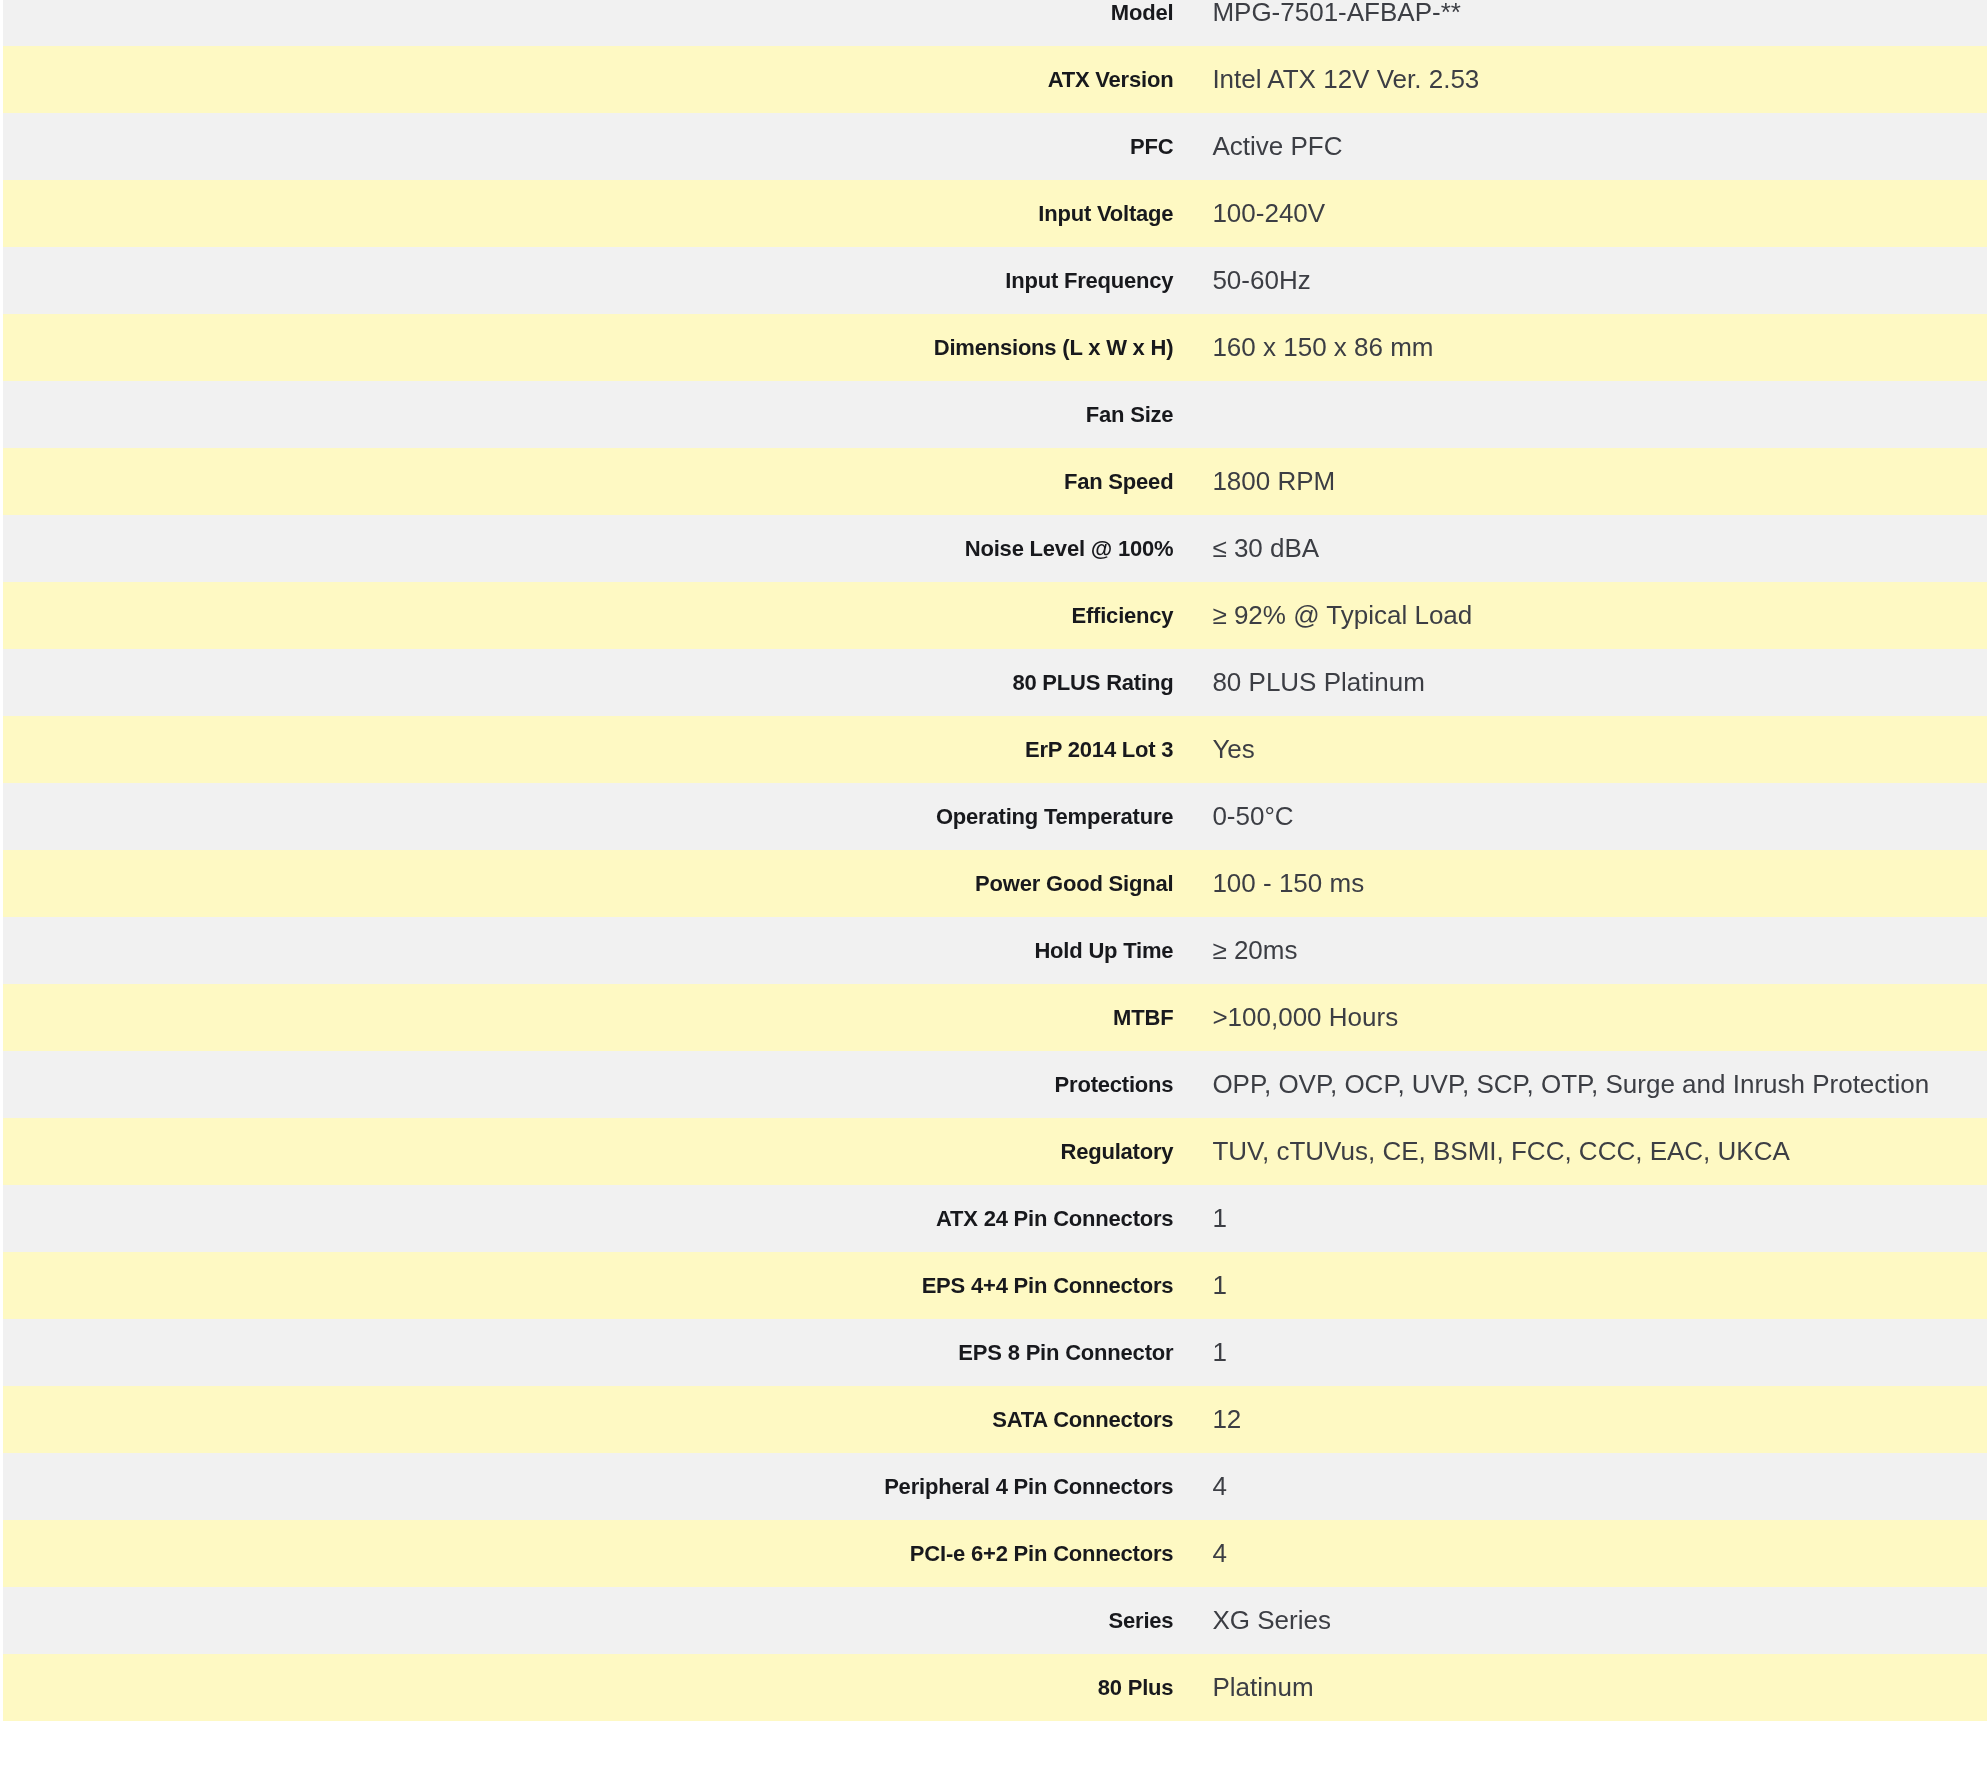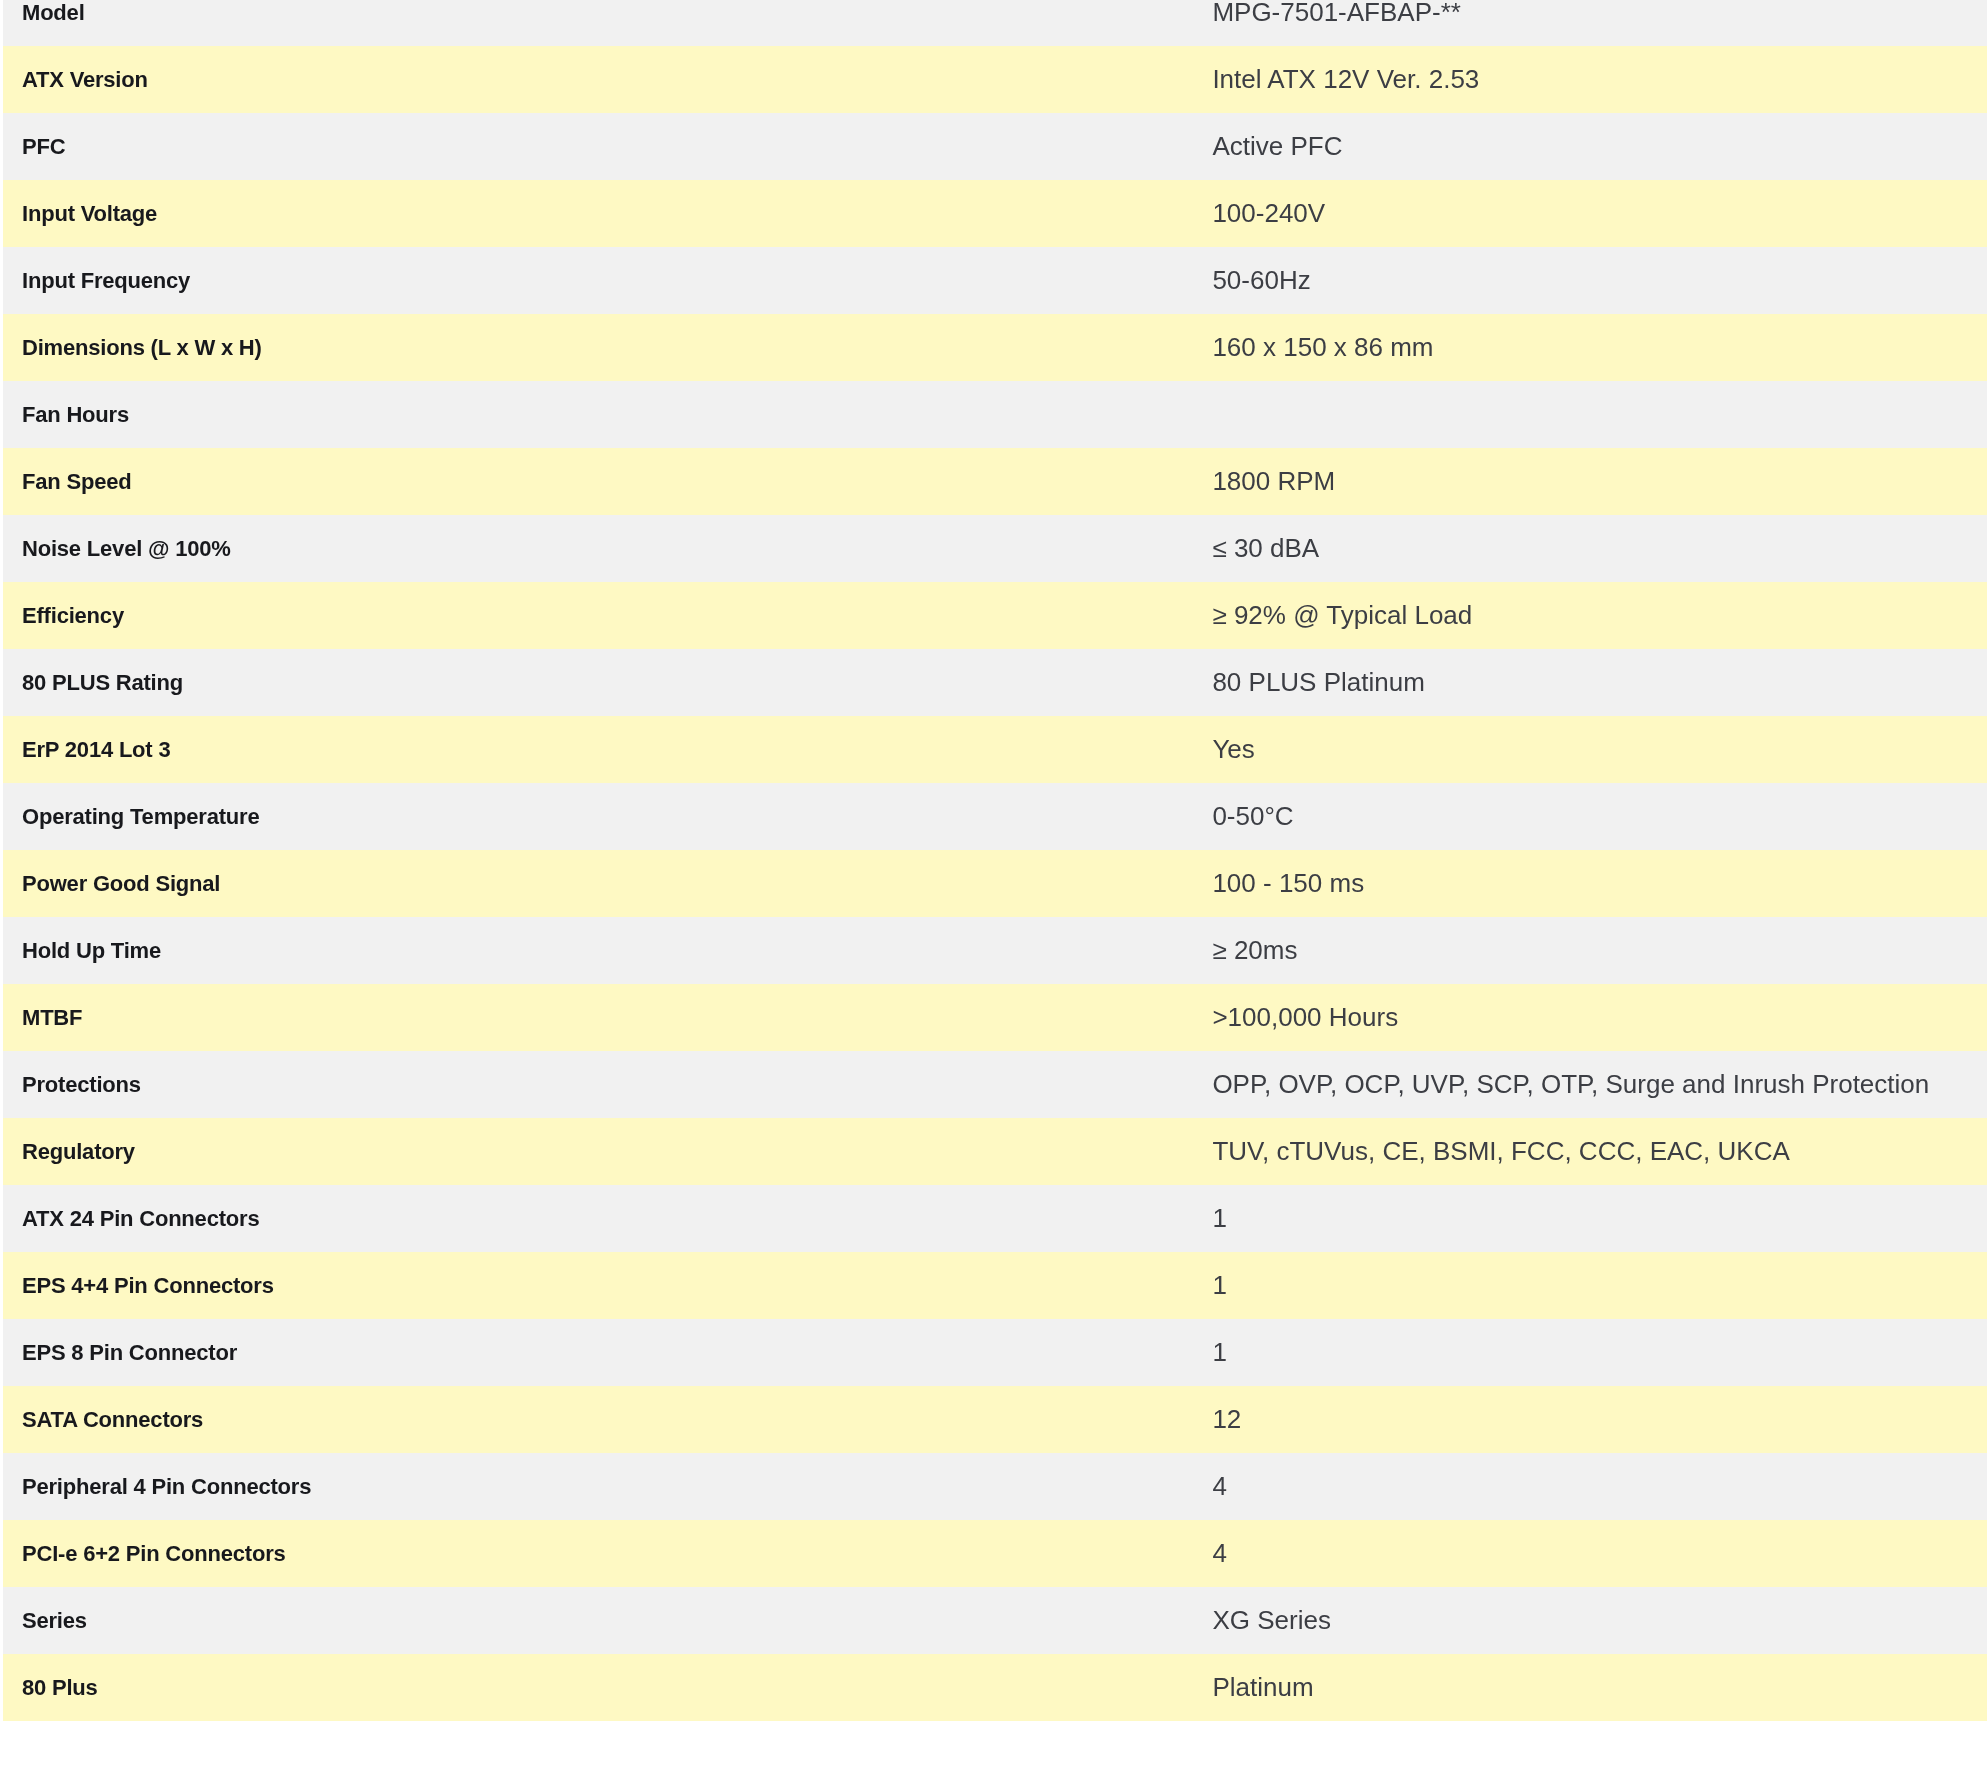--- a/index.html
+++ b/index.html
@@ -35,20 +35,21 @@
     width: 60%;
     box-sizing: border-box;
     padding-left: 19px;
     padding-right: 20px;
     font-size: 22px;
     font-weight: 700;
     letter-spacing: -0.2px;
     color: var(--label-color, #18191d);
     white-space: nowrap;
     overflow: hidden;
+    text-align: right;
   }
   .spec-value {
     width: 40%;
     box-sizing: border-box;
     padding-left: 19px;
     padding-right: 16px;
     font-size: 26px;
     font-weight: 400;
     color: var(--value-color, #3c3e44);
     white-space: nowrap;
@@ -77,21 +78,21 @@
     </div>
     <div class="spec-row">
       <div class="spec-label">Input Frequency</div>
       <div class="spec-value">50-60Hz</div>
     </div>
     <div class="spec-row">
       <div class="spec-label">Dimensions (L x W x H)</div>
       <div class="spec-value">160 x 150 x 86 mm</div>
     </div>
     <div class="spec-row">
-      <div class="spec-label">Fan Hours</div>
+      <div class="spec-label">Fan Size</div>
     </div>
     <div class="spec-row">
       <div class="spec-label">Fan Speed</div>
       <div class="spec-value">1800 RPM</div>
     </div>
     <div class="spec-row">
       <div class="spec-label">Noise Level @ 100%</div>
       <div class="spec-value">≤ 30 dBA</div>
     </div>
     <div class="spec-row">

